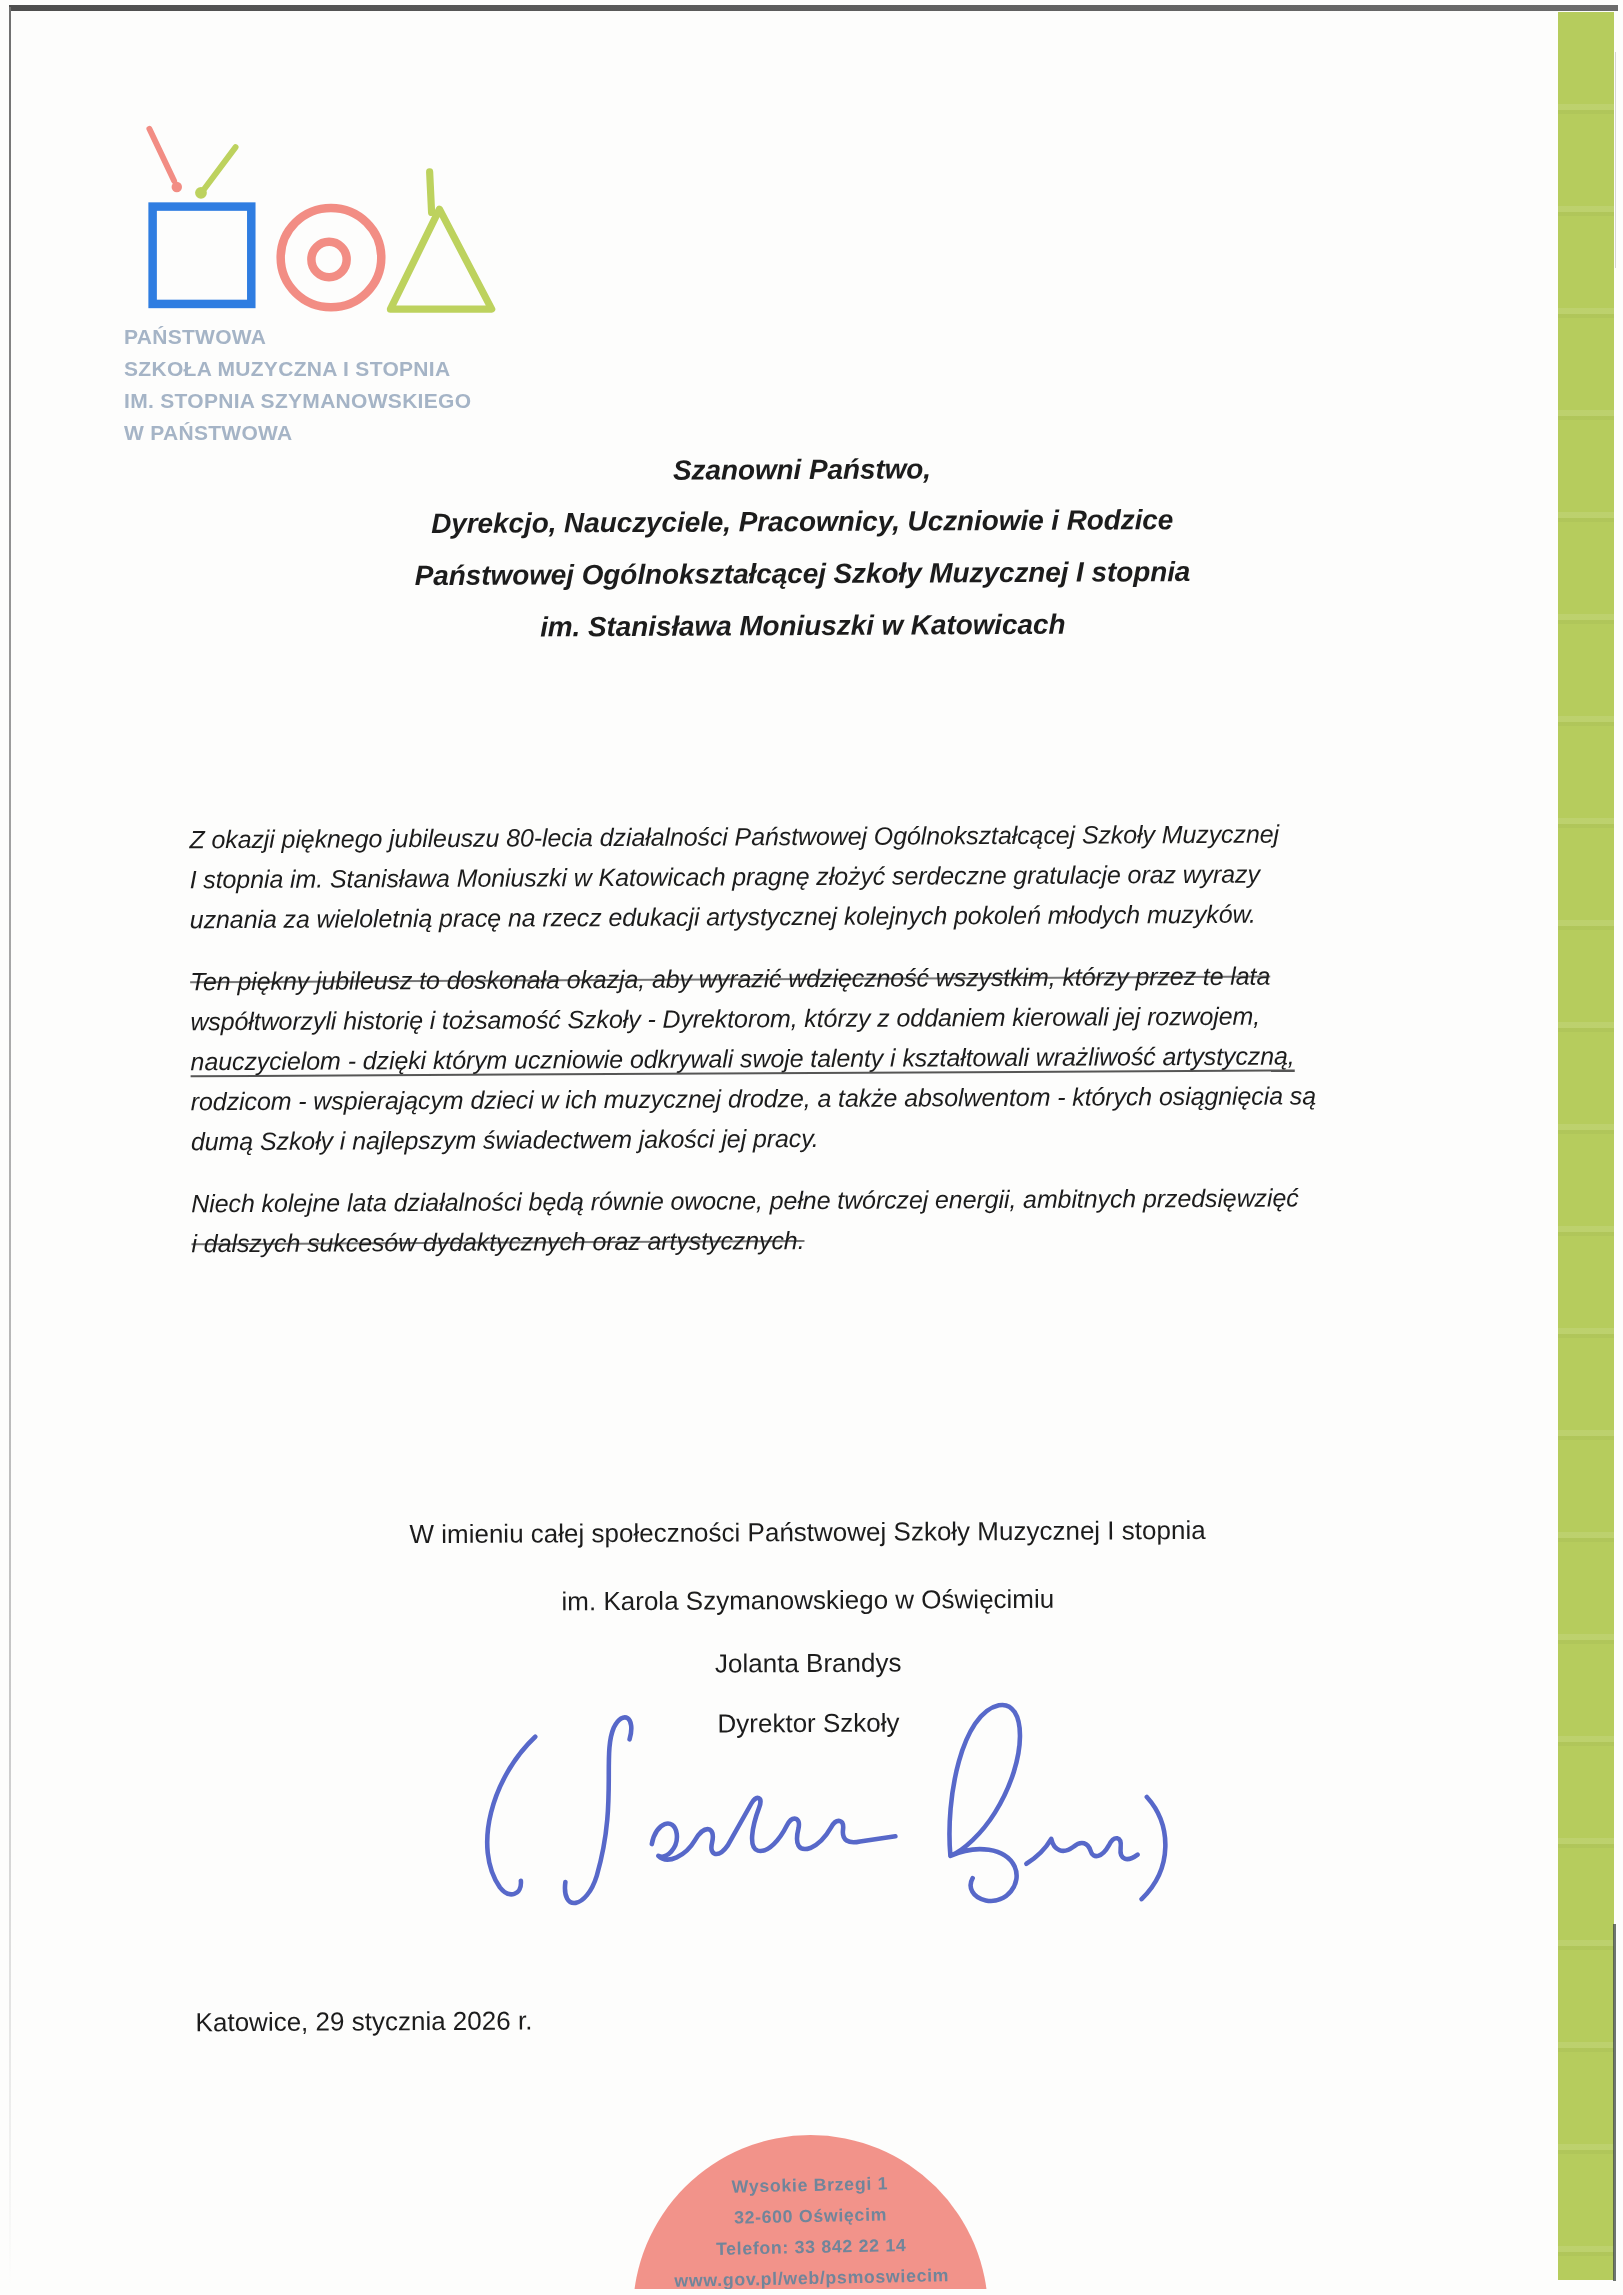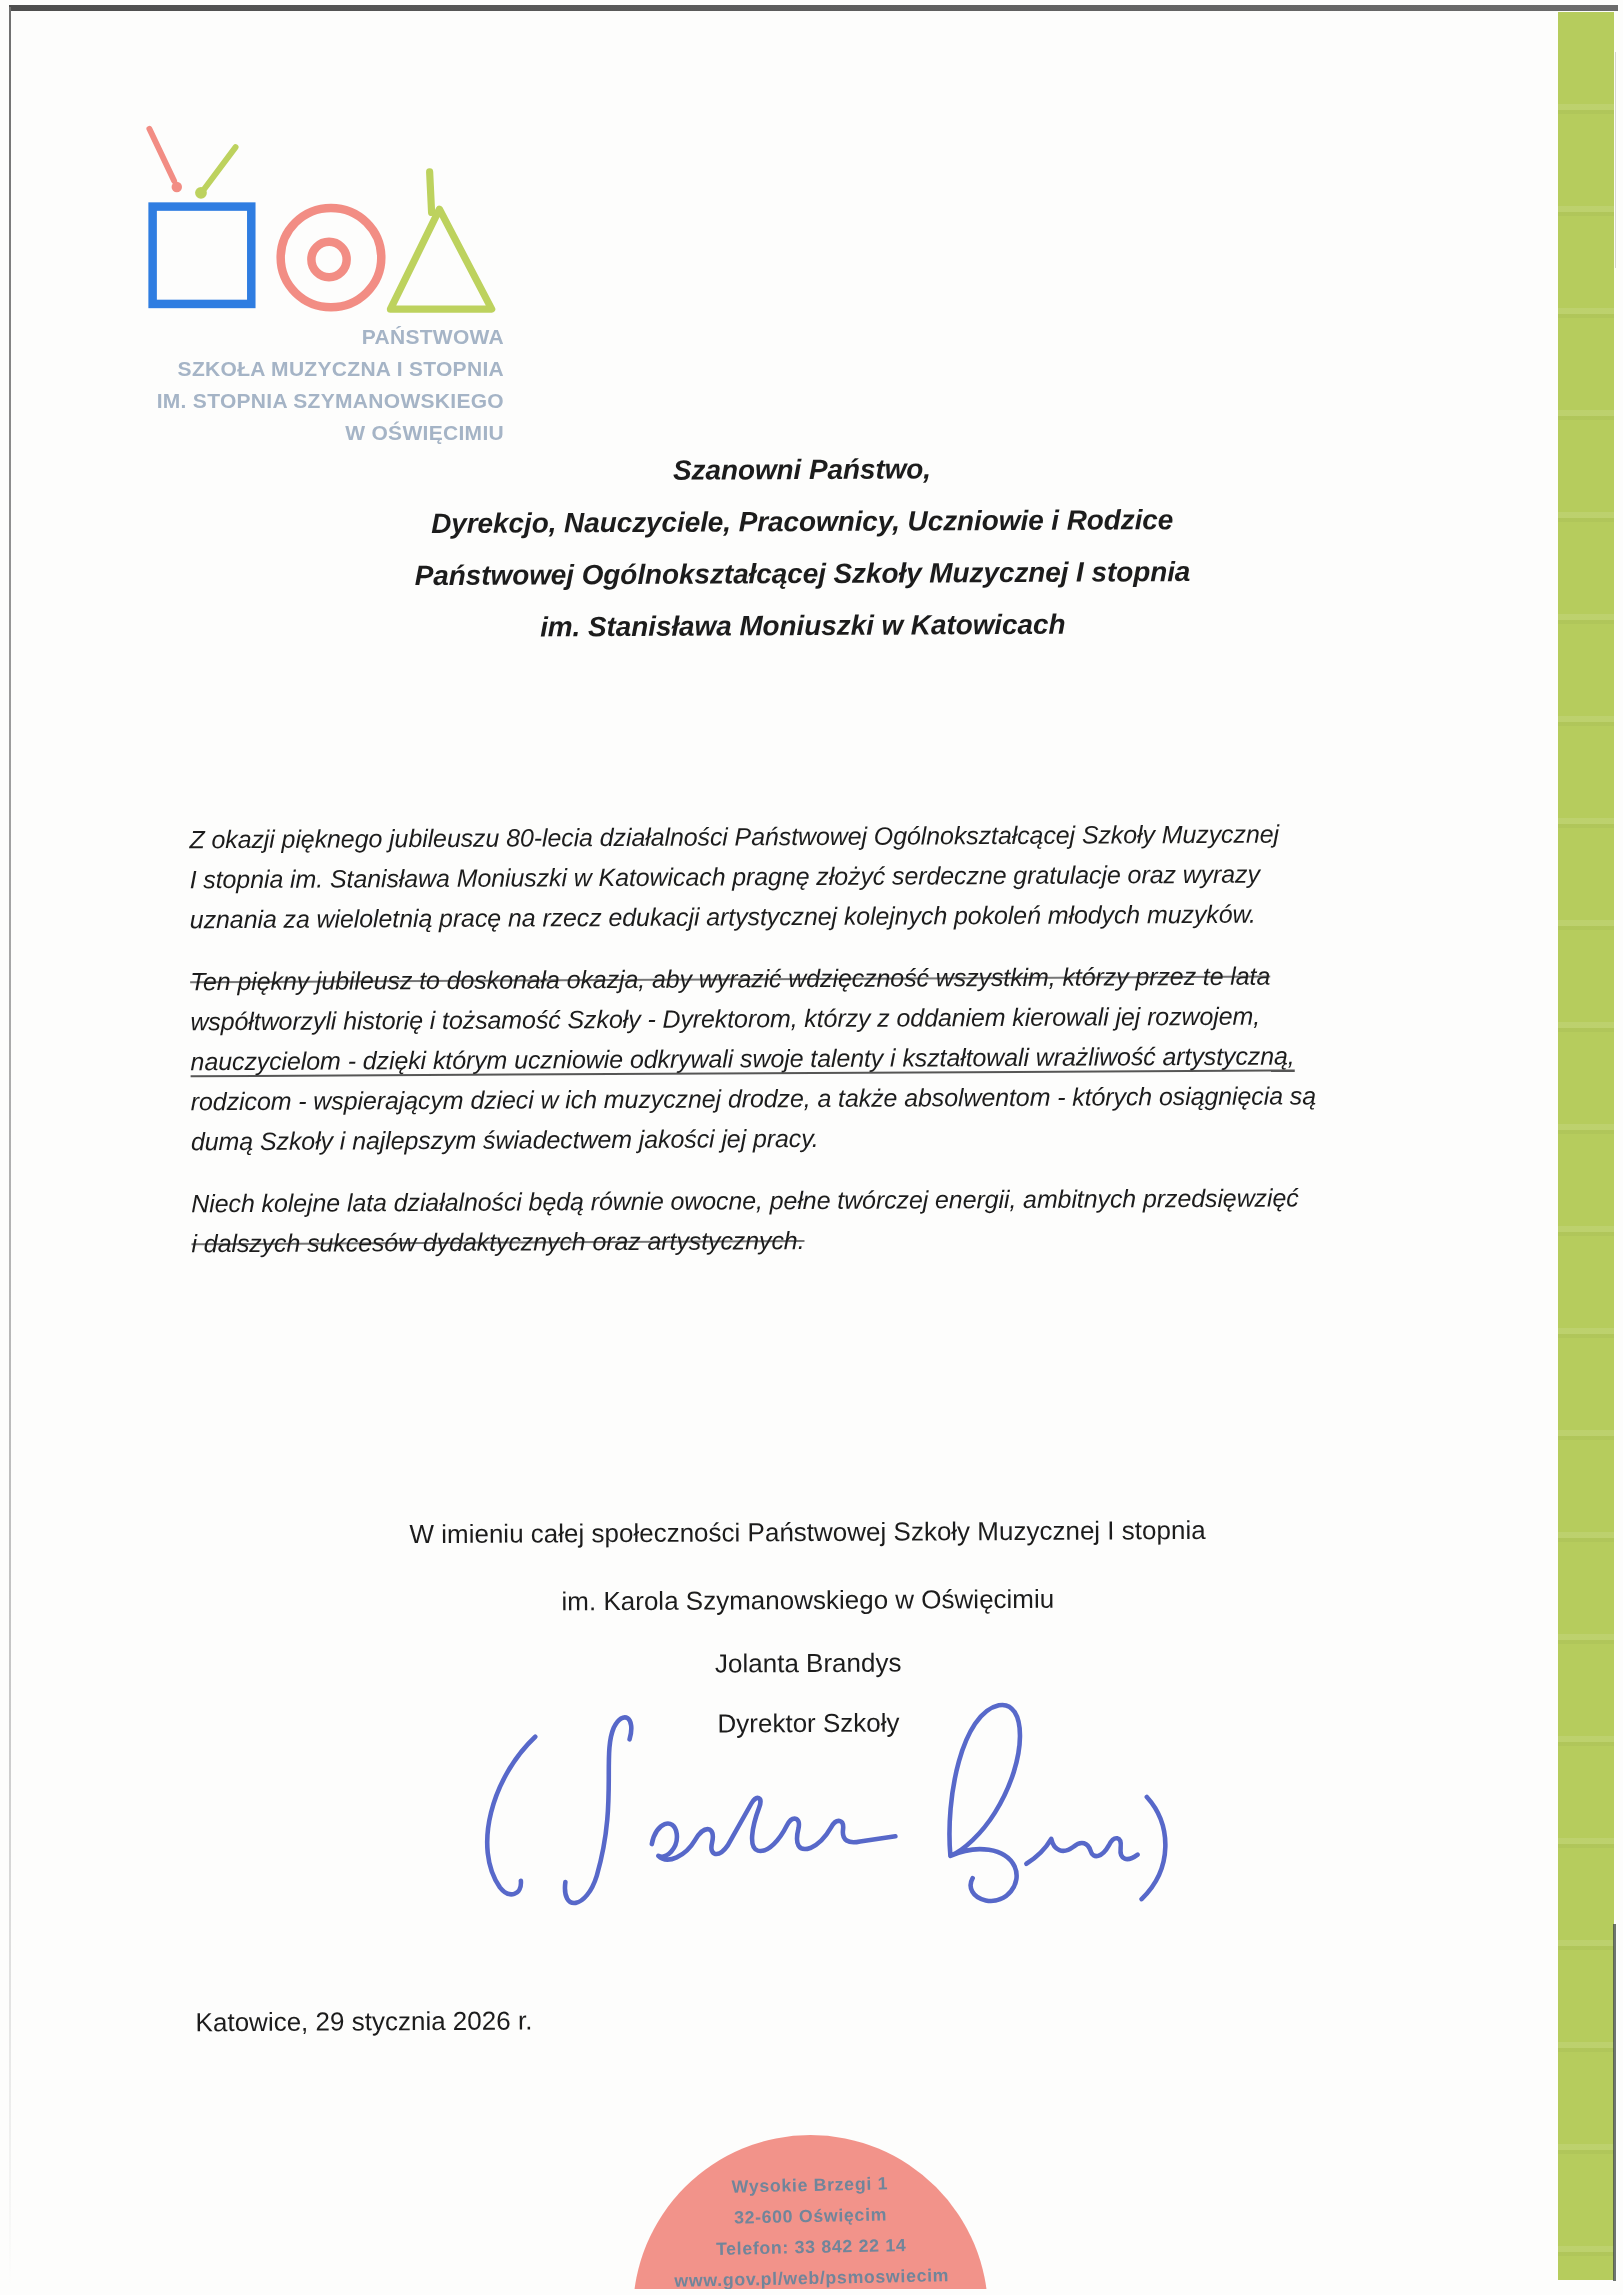--- a/index.html
+++ b/index.html
@@ -30,21 +30,21 @@
   
   .logo{position:absolute;left:124px;top:121px;width:380px;}
   .logo-art{display:block;width:380px;height:196px;}
   .logo-art .st-pink{stroke:var(--logo-salmon,#f28d84);stroke-width:9;stroke-linecap:round;}
   .logo-art .dot-pink{fill:var(--logo-salmon,#f28d84);}
   .logo-art .st-green{stroke:var(--logo-green,#bdd25e);stroke-width:9;stroke-linecap:round;}
   .logo-art .dot-green{fill:var(--logo-green,#bdd25e);}
   .logo-art .sq-blue{fill:none;stroke:var(--logo-blue,#2f7de1);stroke-width:13;}
   .logo-art .el-salmon,.logo-art .el-salmon2{fill:none;stroke:var(--logo-salmon,#f28d84);stroke-width:13;}
   .logo-art .tri-green,.logo-art .tri-hanger{fill:none;stroke:var(--logo-green,#bdd25e);stroke-width:11;stroke-linejoin:round;stroke-linecap:round;}
-  .logo-text{margin-top:3.9px;text-align:right;
+  .logo-text{margin-top:3.9px;text-align:left;
     font-weight:bold;font-size:21px;line-height:32px;letter-spacing:0.3px;
     color:var(--logo-text,#a5b4c6);}
 
   
   .letter{position:absolute;inset:0;transform:rotate(-0.3deg);}
   .salutation{position:absolute;left:190px;top:444px;width:1231px;
     text-align:center;font-style:italic;font-weight:bold;
     font-size:28px;line-height:52px;letter-spacing:-0.1px;}
   .body-block{position:absolute;left:191px;top:816px;width:1257px;
     font-style:italic;font-size:25px;line-height:40px;letter-spacing:-0.1px;}
@@ -93,21 +93,21 @@
       <rect class="sq-blue" x="43" y="131" width="151" height="149"></rect>
       <ellipse class="el-salmon" cx="316" cy="209" rx="77" ry="76"></ellipse>
       <circle class="el-salmon2" cx="313" cy="212" r="27"></circle>
       <line class="tri-hanger" x1="467" y1="78" x2="470" y2="140"></line>
       <path class="tri-green" d="M 482,135 L 562,288 L 407,288 Z"></path>
     </svg>
     <div class="logo-text">
         <div>PAŃSTWOWA</div>
         <div>SZKOŁA MUZYCZNA I STOPNIA</div>
         <div>IM. STOPNIA SZYMANOWSKIEGO</div>
-        <div>W OŚWIĘCIMIU</div>
+        <div>W PAŃSTWOWA</div>
       </div>
   </div>
 
   <div class="letter">
     <div class="salutation">
         <div>Szanowni Państwo,</div>
         <div>Dyrekcjo, Nauczyciele, Pracownicy, Uczniowie i Rodzice</div>
         <div>Państwowej Ogólnokształcącej Szkoły Muzycznej I stopnia</div>
         <div>im. Stanisława Moniuszki w Katowicach</div>
       </div>

